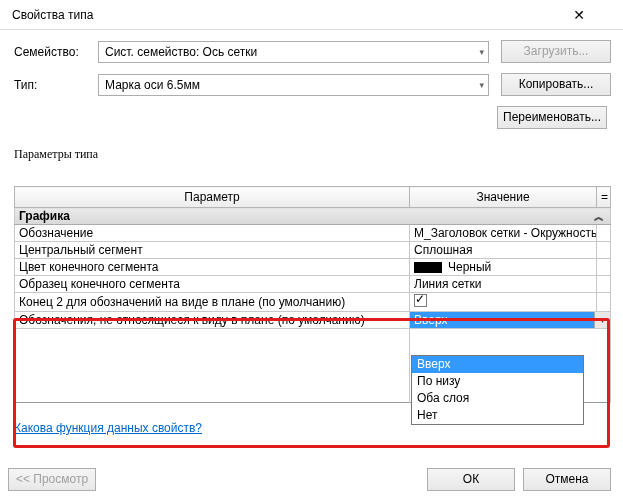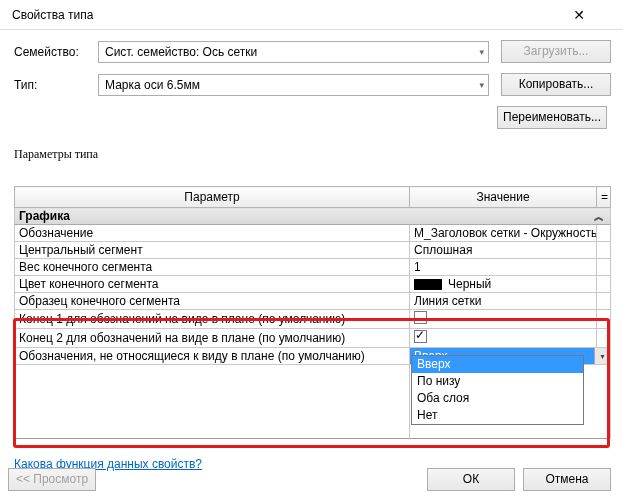--- a/index.html
+++ b/index.html
@@ -232,37 +232,27 @@
             <td>Обозначение</td>
             <td>M_Заголовок сетки - Окружность</td>
             <td></td>
           </tr>
       <tr>
             <td>Центральный сегмент</td>
             <td>Сплошная</td>
             <td></td>
           </tr>
       <tr>
-            <td>Вес конечного сегмента</td>
-            <td>1</td>
-            <td></td>
-          </tr>
-      <tr>
             <td>Цвет конечного сегмента</td>
             <td><span class="color-swatch"></span><span>Черный</span></td>
             <td></td>
           </tr>
       <tr>
             <td>Образец конечного сегмента</td>
             <td>Линия сетки</td>
-            <td></td>
-          </tr>
-      <tr>
-            <td>Конец 1 для обозначений на виде в плане (по умолчанию)</td>
-            <td><span class="chk"></span></td>
             <td></td>
           </tr>
       <tr>
             <td>Конец 2 для обозначений на виде в плане (по умолчанию)</td>
             <td><span class="chk checked"></span></td>
             <td></td>
           </tr>
       <tr>
         <td>Обозначения, не относящиеся к виду в плане (по умолчанию)</td>
         <td class="sel-cell" colspan="2">

